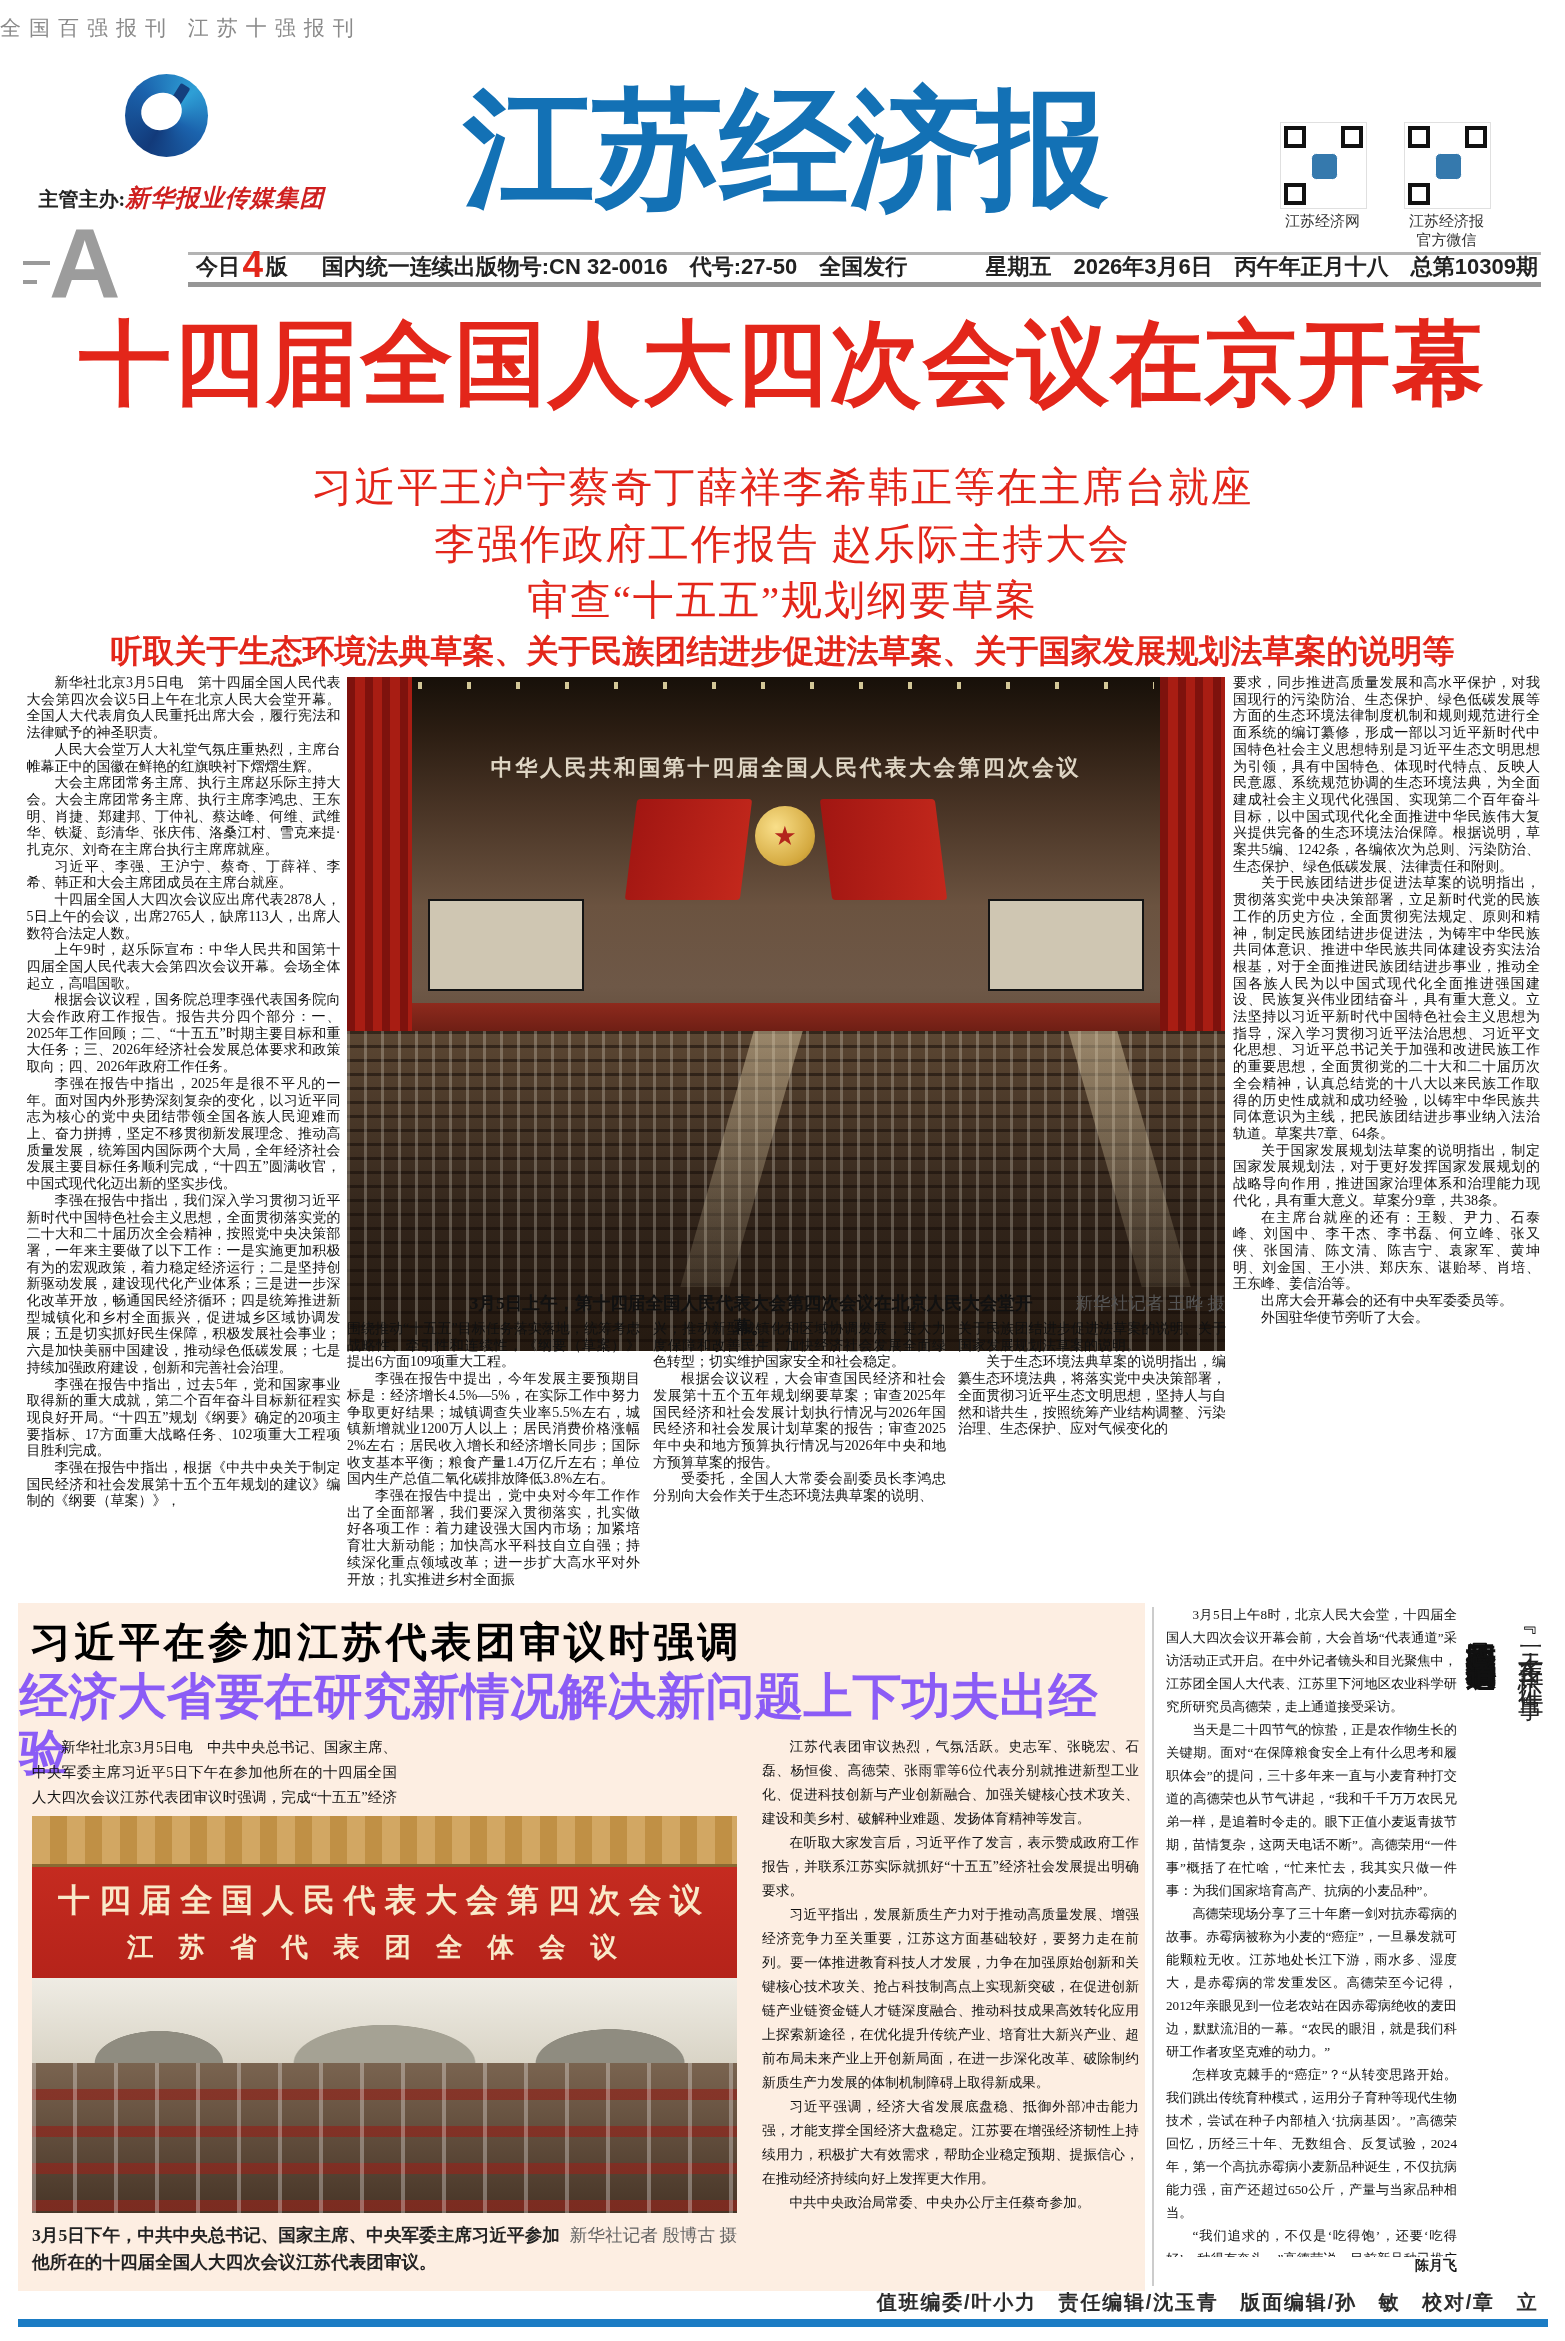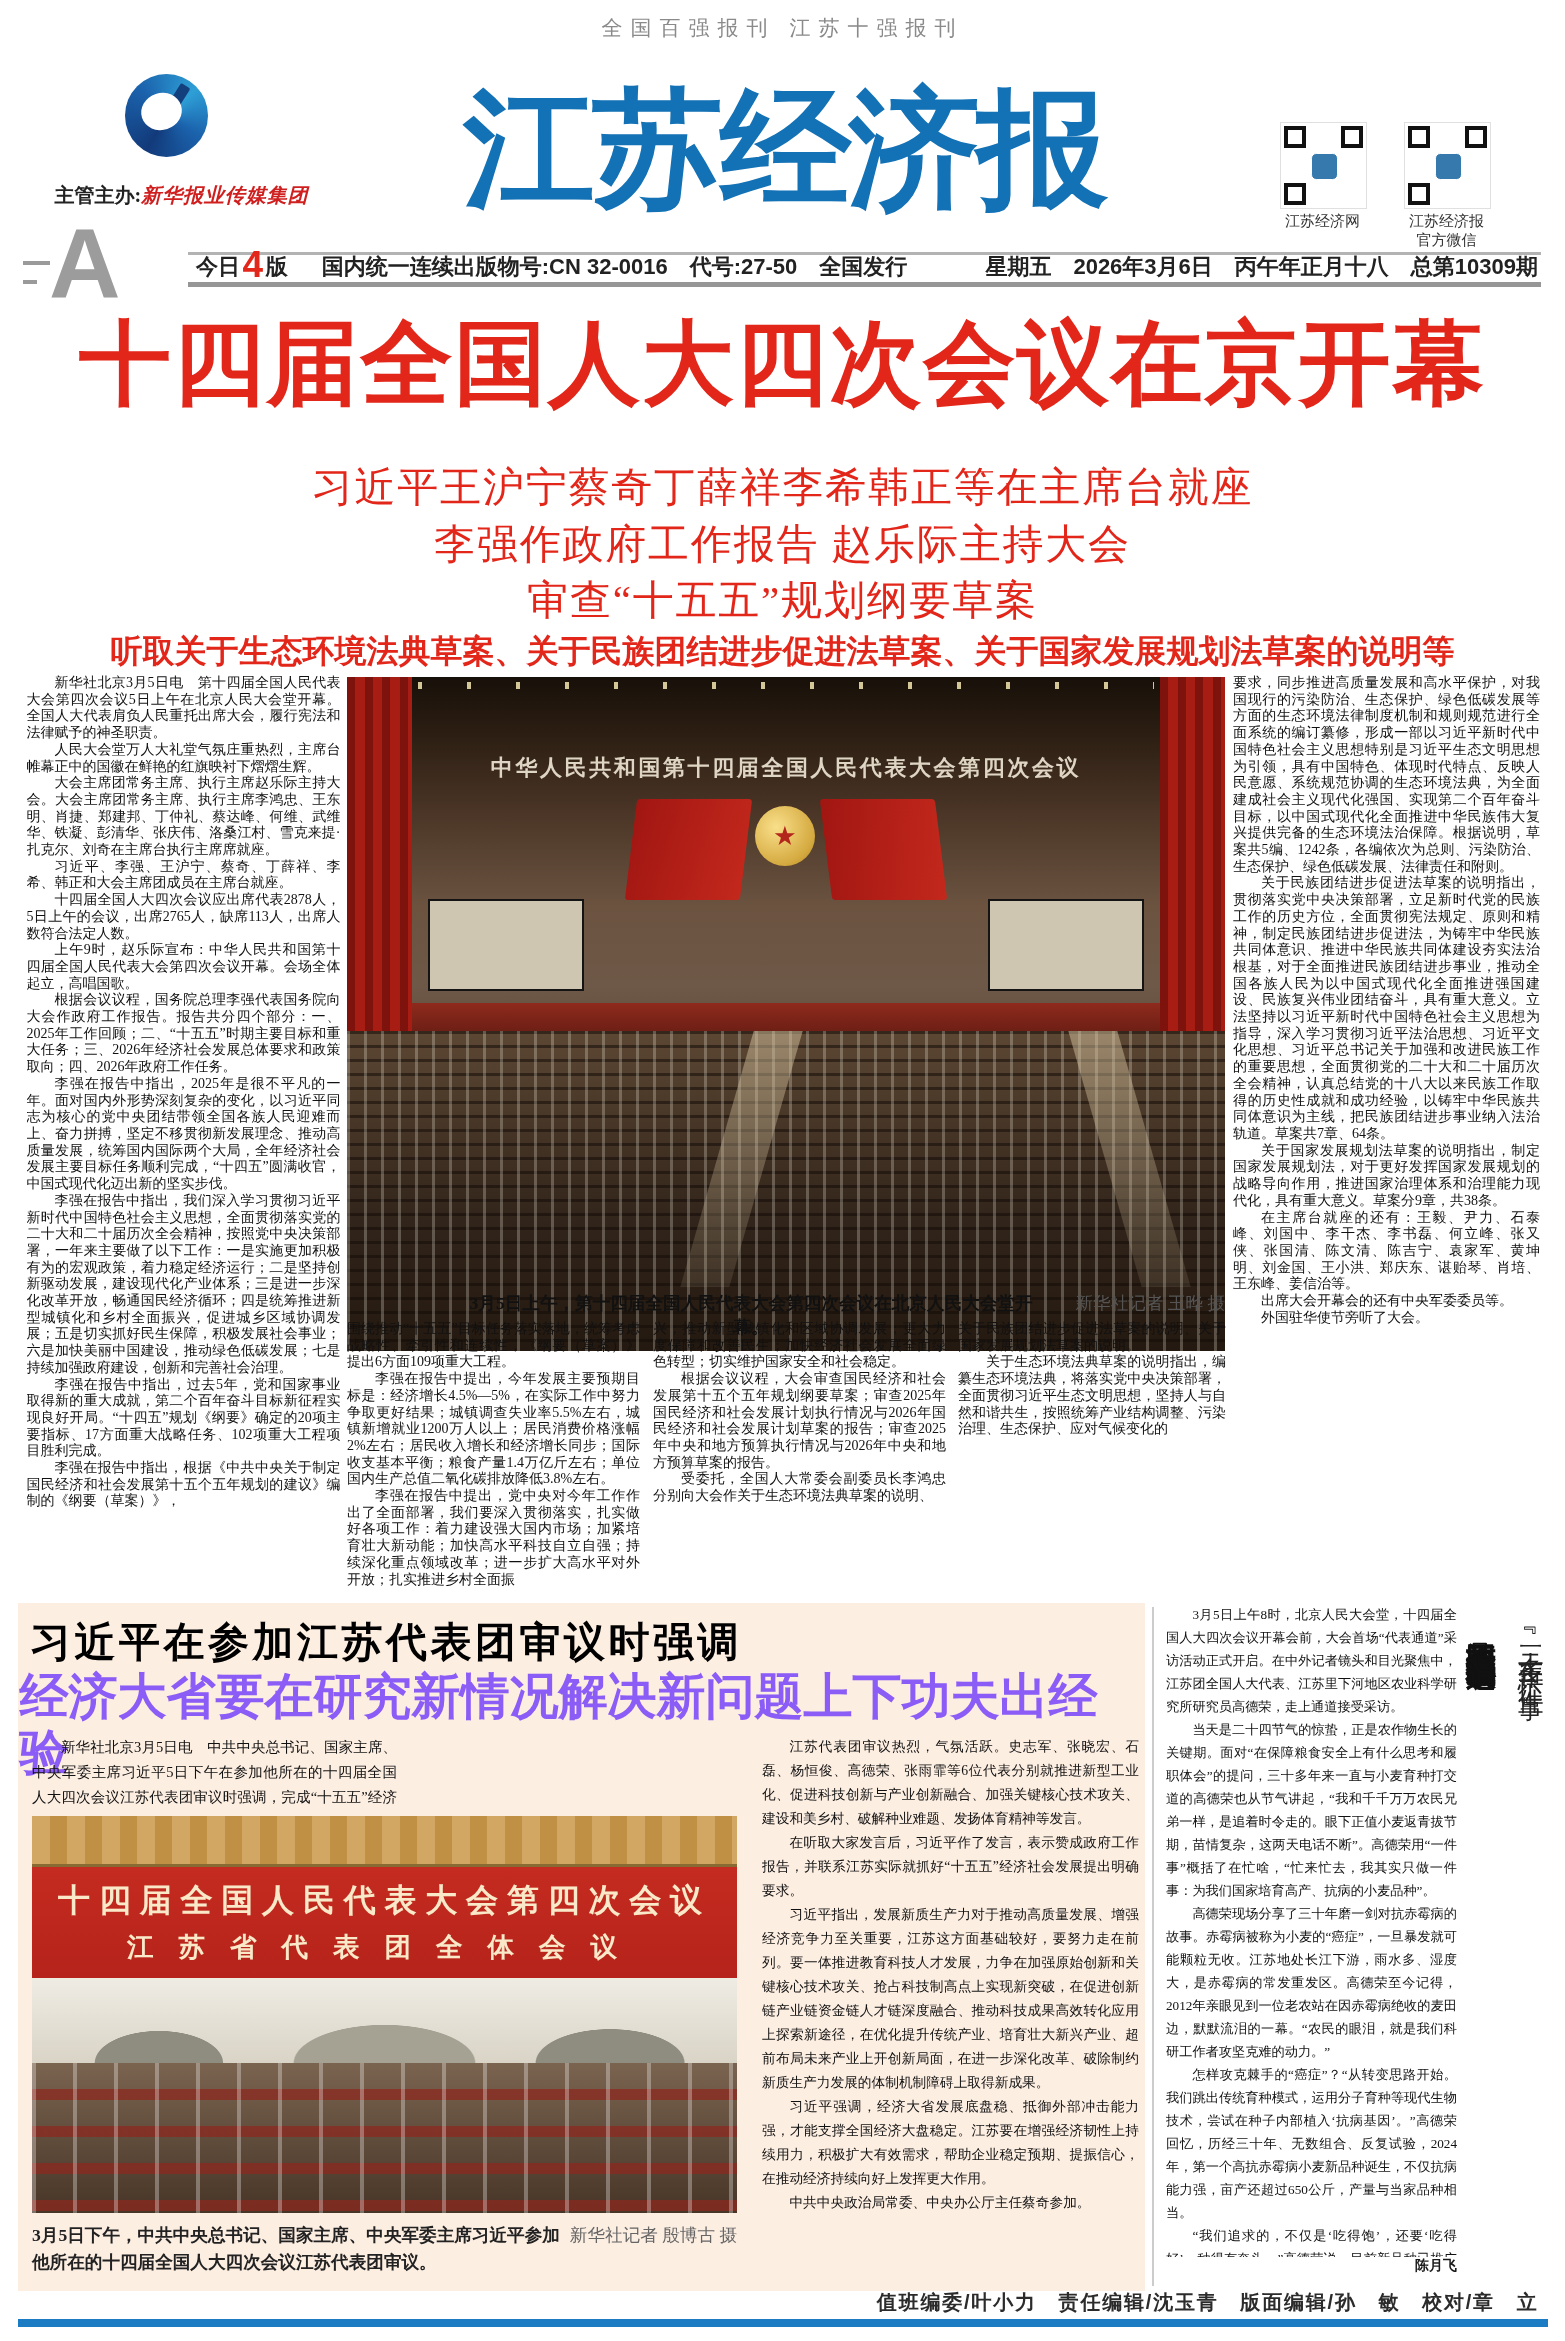--- a/index.html
+++ b/index.html
@@ -1,30 +1,30 @@
 <!DOCTYPE html>
 <html style="font-size:14px"><head>
 <meta charset="utf-8">
 <style>
   html,body{margin:0;padding:0;background:#e9e9e9;}
   .page{position:relative;width:1565px;height:2342px;background:#fff;overflow:hidden;
         font-family:"Liberation Serif",serif;color:#1a1a1a;margin:0 auto;}
   .abs{position:absolute;}
   
-  .tagline{top:14px;left:0;right:0;text-align:center;font-size:21px;color:#8a8a8a;
+  .tagline{top:14px;left:0;right:0;text-align:left;font-size:21px;color:#8a8a8a;
            letter-spacing:8px;font-family:"Liberation Sans",sans-serif;}
   .logo{left:125px;top:74px;width:83px;height:83px;border-radius:50%;
         background:conic-gradient(from 210deg,#123a7a,#1b63ad 30%,#2e9fd6 55%,#1b63ad 75%,#123a7a);}
   .logo::after{content:"";position:absolute;left:16px;top:19.4px;width:41px;height:37px;
         border-radius:50%;background:#fff;transform:rotate(-18deg);}
   .logo .tick{position:absolute;left:46px;top:8.8px;width:10.6px;height:35px;background:#143f7d;
         transform:rotate(32deg);border-radius:1.8px;}
   .sponsor{left:23px;top:182px;width:317px;text-align:center;font-size:20px;color:#222;
            font-weight:700;white-space:nowrap;}
-  .sponsor .red{color:#cf1f1f;font-size:20px;font-style:italic;font-weight:700;letter-spacing:0.9px;}
+  .sponsor .red{color:#cf1f1f;font-size:24px;font-style:italic;font-weight:700;letter-spacing:0.9px;}
   .papername{left:370px;top:78px;width:829px;text-align:center;font-size:131px;line-height:1.1;
              font-weight:800;color:#1371b5;letter-spacing:-2.6px;transform:scaleY(.98);}
   .qr{width:85px;height:85px;background:#fff;border:0.9px solid #e0e0e0;position:absolute;
       background-image:repeating-linear-gradient(0deg,#151515 0 4.4px,transparent 4.4px 9.7px),
                        repeating-linear-gradient(90deg,#151515 0 4.4px,transparent 4.4px 9.7px);
       background-blend-mode:screen;}
   .qr .fm{position:absolute;width:14px;height:14px;border:4.4px solid #111;background:#fff;}
   .qr .fm.tl{left:2.6px;top:2.6px}.qr .fm.tr{right:2.6px;top:2.6px}.qr .fm.bl{left:2.6px;bottom:2.6px}
   .qr .chip{position:absolute;left:30px;top:30px;width:25px;height:25px;background:#3579ad;
             border:1.8px solid #fff;border-radius:5.3px;}

